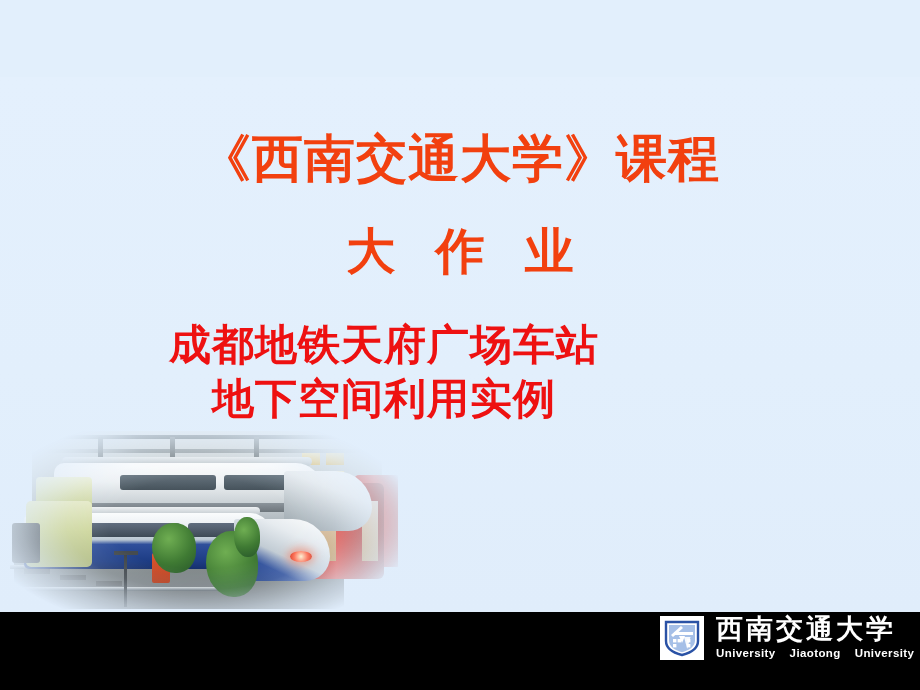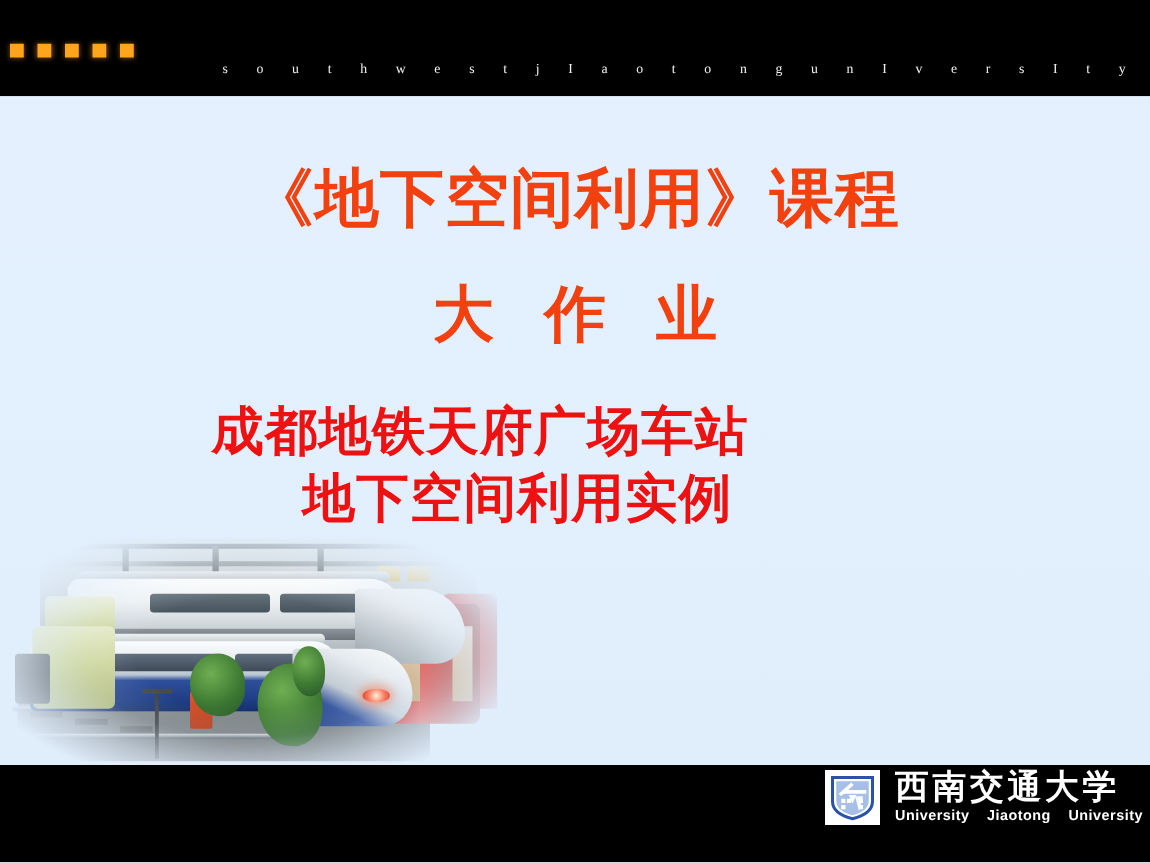--- a/index.html
+++ b/index.html
@@ -104,21 +104,21 @@
     left: 0;
     width: 768px;
     color: #ee1111;
     font-family: "Liberation Serif", serif;
     font-weight: 700;
     font-size: 42px;
     letter-spacing: 1px;
     white-space: nowrap;
   }
   .subtitle-line-1 { top: 240px; }
-  .subtitle-line-2 { top: 294px; padding-left: 30px; }
+  .subtitle-line-2 { top: 294px; }
 
   
   #train-photo {
     position: absolute;
     left: 2px;
     top: 350px;
     width: 396px;
     height: 185px;
   }
   #train-photo .photo-inner {
@@ -323,35 +323,25 @@
     letter-spacing: .4px;
     white-space: nowrap;
   }
   .logo-en-word + .logo-en-word { margin-left: 14px; }
 </style>
 </head>
 <body>
 
 <div id="slide">
 
-  <div id="top-banner">
-    <div id="banner-squares">
-      <span class="banner-square"></span>
-      <span class="banner-square"></span>
-      <span class="banner-square"></span>
-      <span class="banner-square"></span>
-      <span class="banner-square"></span>
-    </div>
-    <div id="banner-wordmark">s o u t h w e s t  j I a o t o n g  u n I v e r s I t y</div>
-  </div>
 
   <div id="stage">
 
     <div id="title-block">
-      <div class="title-line-1">《地下空间利用》课程</div>
+      <div class="title-line-1">《西南交通大学》课程</div>
       <div class="title-line-2">大 作 业</div>
       <div class="subtitle-line-1">成都地铁天府广场车站</div>
       <div class="subtitle-line-2">地下空间利用实例</div>
     </div>
 
     <div id="train-photo">
       <div class="photo-inner">
 
         <div class="tp depot-sky"></div>
         <div class="tp depot-roof-beam" style="left:30px;  width:350px;"></div>

